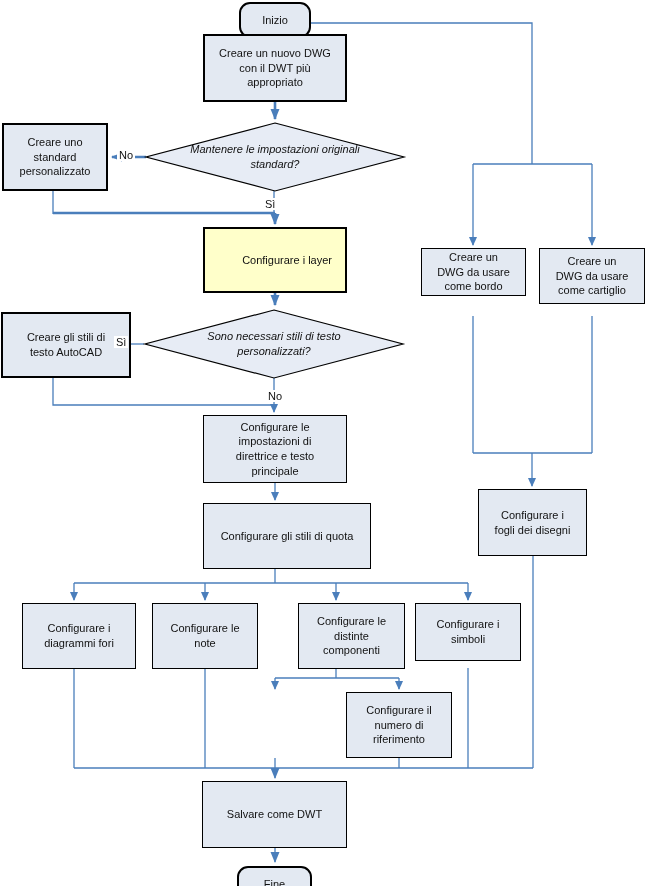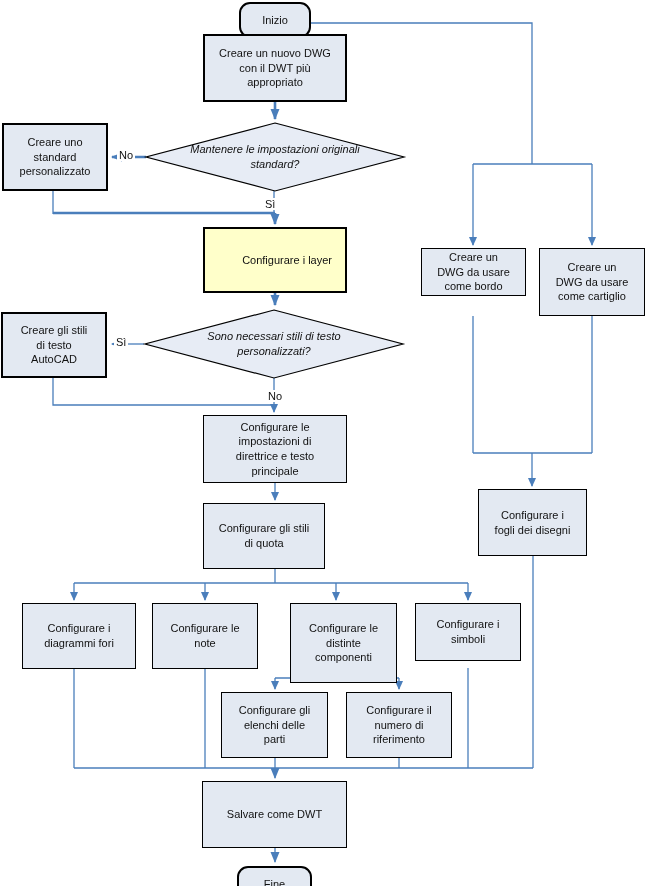--- a/index.html
+++ b/index.html
@@ -115,61 +115,58 @@
   <div class="node b2" style="left:2px;top:123px;width:106px;height:68px">
     <span>Creare uno standard personalizzato</span>
   </div>
 
   <div class="node b2 yellow" style="left:203px;top:227px;width:144px;height:66px">
     <span>Configurare i layer</span>
   </div>
 
   <div class="dtext" style="left:174px;top:327px;width:200px;height:34px">Sono necessari stili di testo personalizzati?</div>
 
-  <div class="node b2" style="left:1px;top:312px;width:106px;height:66px">
+  <div class="node b2" style="left:1px;top:312px;width:130px;height:66px">
     <span>Creare gli stili di testo AutoCAD</span>
   </div>
 
   <div class="node" style="left:203px;top:415px;width:144px;height:68px">
     <span>Configurare le impostazioni di direttrice e testo principale</span>
   </div>
 
-  <div class="node" style="left:203px;top:503px;width:122px;height:66px">
+  <div class="node" style="left:203px;top:503px;width:168px;height:66px">
     <span>Configurare gli stili di quota</span>
   </div>
 
   <div class="node" style="left:22px;top:603px;width:114px;height:66px">
     <span>Configurare i diagrammi fori</span>
   </div>
 
   <div class="node" style="left:152px;top:603px;width:106px;height:66px">
     <span>Configurare le note</span>
   </div>
 
-  <div class="node" style="left:290px;top:603px;width:107px;height:80px">
+  <div class="node" style="left:298px;top:603px;width:107px;height:66px">
     <span>Configurare le distinte componenti</span>
   </div>
 
   <div class="node" style="left:415px;top:603px;width:106px;height:58px">
     <span>Configurare i simboli</span>
   </div>
 
-  <div class="node" style="left:221px;top:692px;width:107px;height:66px">
-    <span>Configurare gli elenchi delle parti</span>
-  </div>
 
   <div class="node" style="left:346px;top:692px;width:106px;height:66px">
     <span>Configurare il numero di riferimento</span>
   </div>
 
   <div class="node" style="left:421px;top:248px;width:105px;height:48px">
     <span>Creare un DWG da usare come bordo</span>
   </div>
 
-  <div class="node" style="left:539px;top:248px;width:106px;height:68px">
+  <div class="node" style="left:539px;top:248px;width:106px;height:56px">
     <span>Creare un DWG da usare come cartiglio</span>
   </div>
 
   <div class="node" style="left:478px;top:489px;width:109px;height:67px">
     <span>Configurare i fogli dei disegni</span>
   </div>
 
   <div class="node" style="left:202px;top:781px;width:145px;height:67px">
     <span>Salvare come DWT</span>
   </div>

